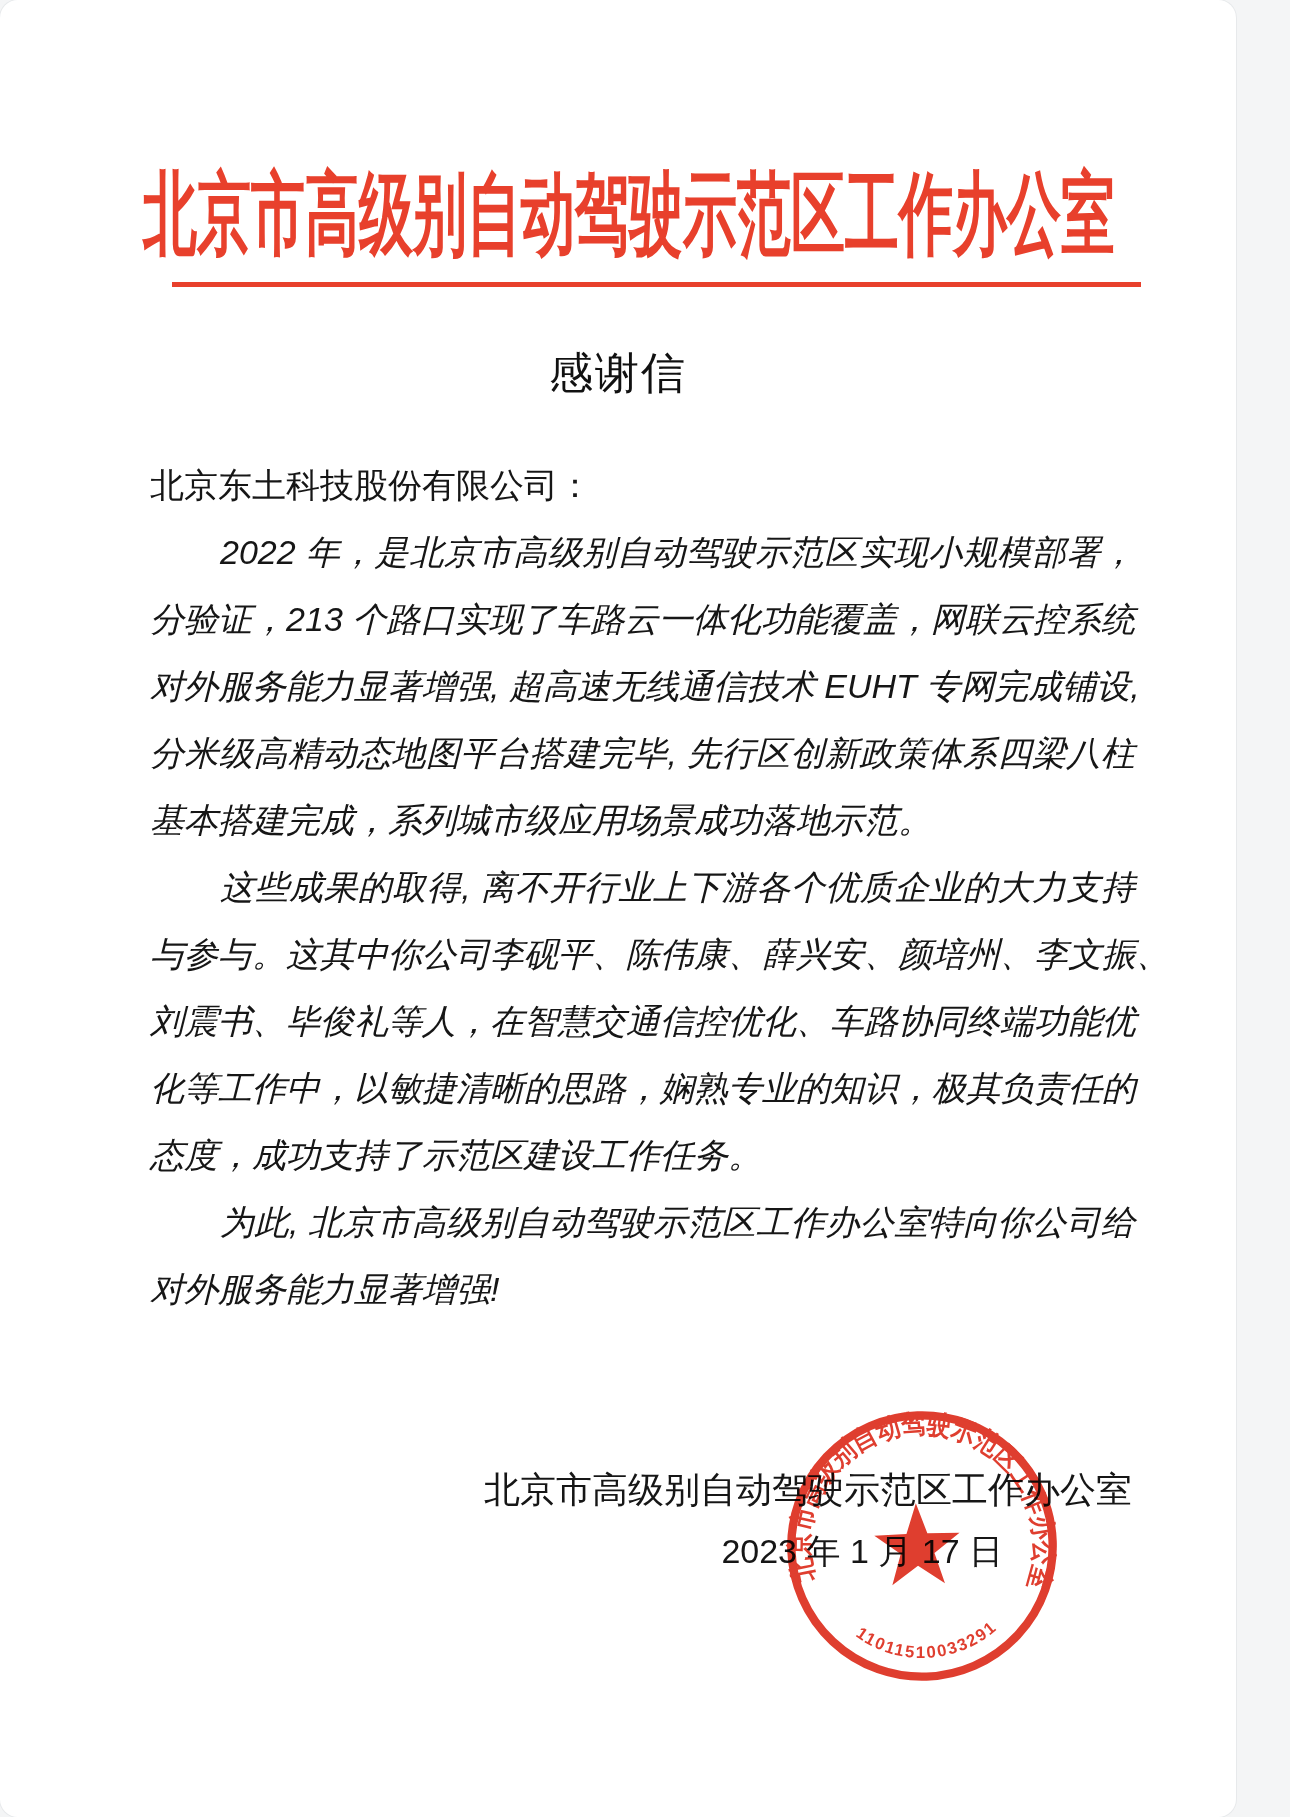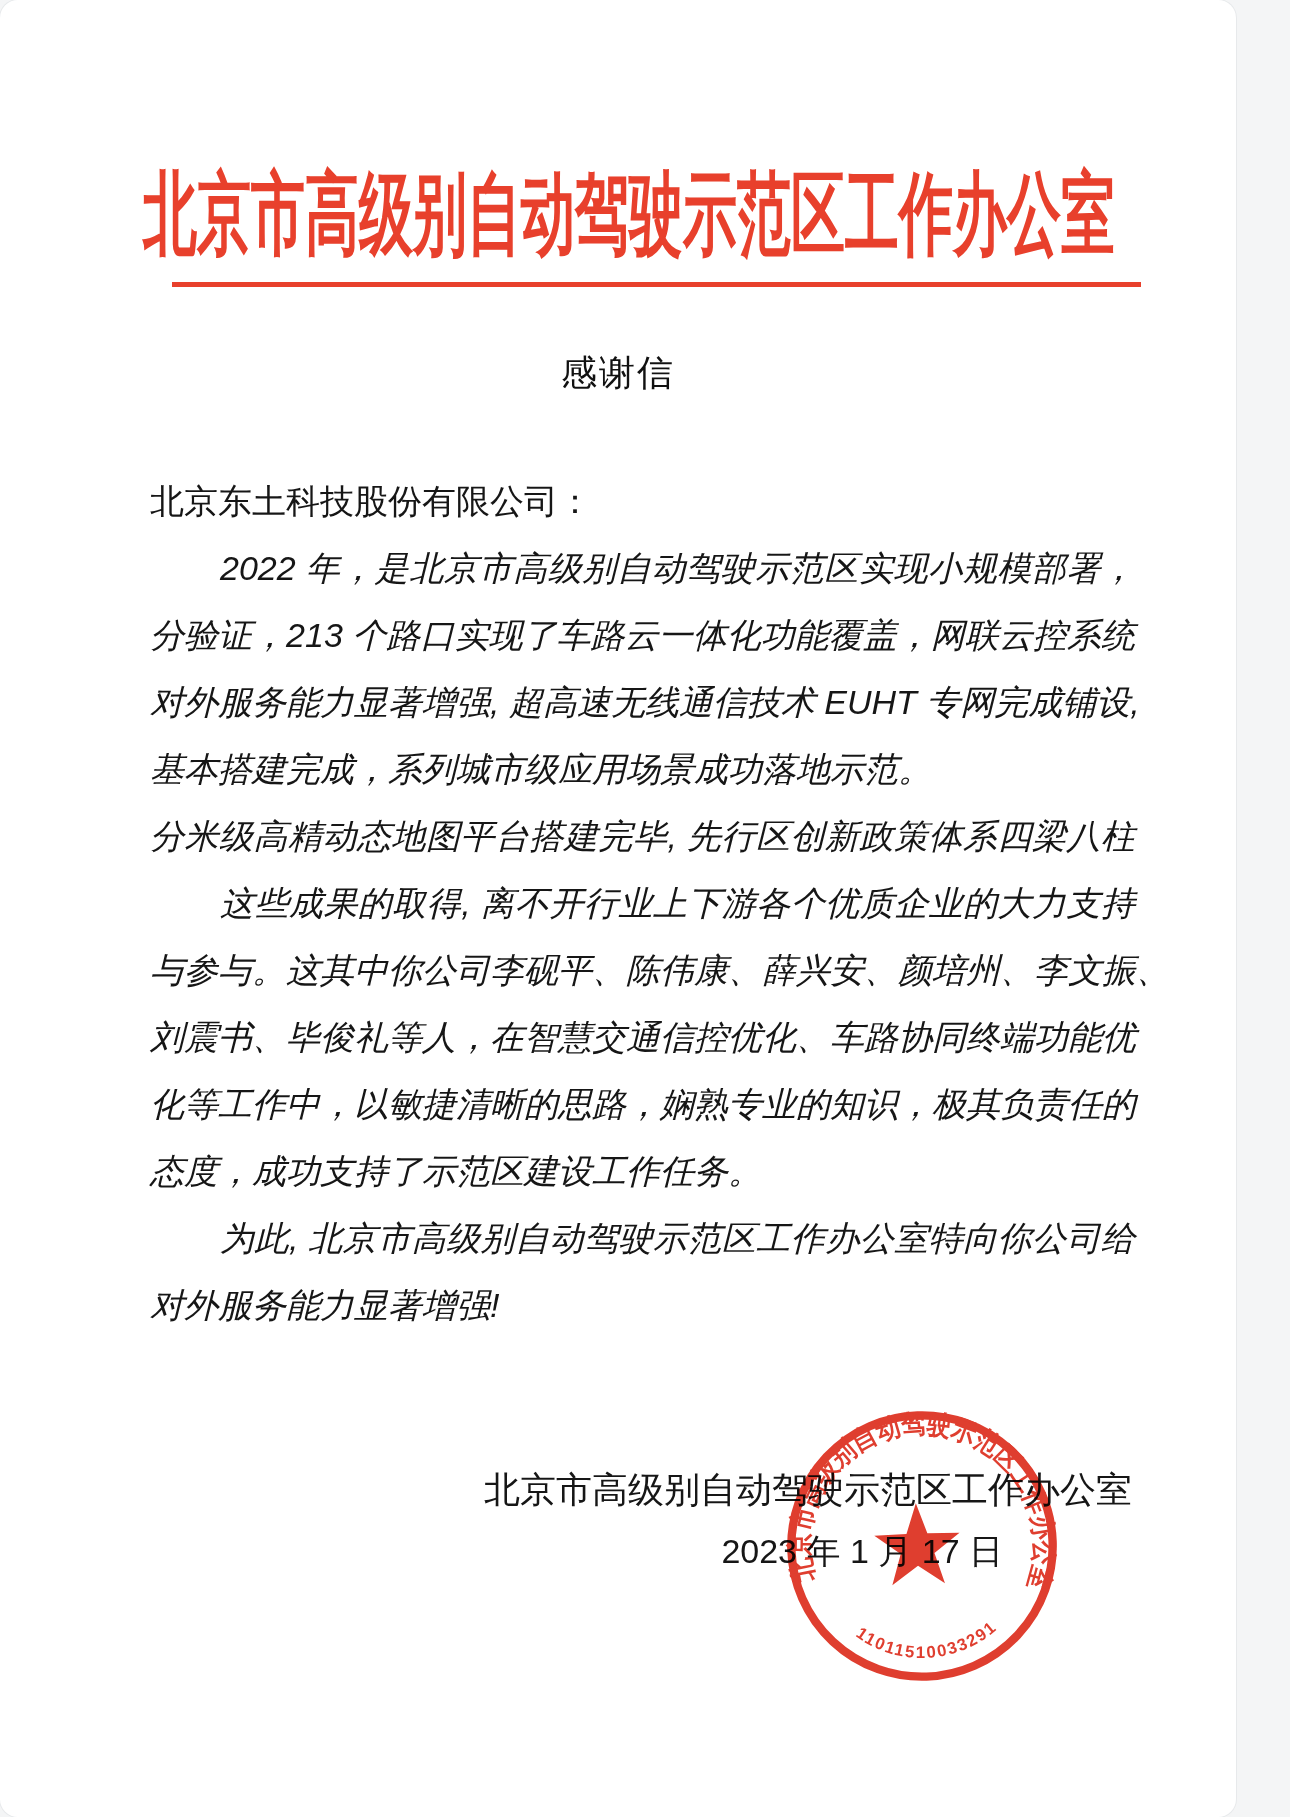--- a/index.html
+++ b/index.html
@@ -29,26 +29,26 @@
     transform:scaleY(1.68) translateX(11px);
   }
   .red-rule{
     position:absolute;top:282px;left:172px;width:969px;height:5px;
     background:var(--accent,#e8402c);
   }
   
   .doc-title{
     position:absolute;top:348px;left:0;width:100%;margin:0;
     text-align:center;
-    font-size:36px;line-height:50px;font-weight:500;
+    font-size:44px;line-height:50px;font-weight:500;
     letter-spacing:2px;color:#111;
   }
   
   .body{
-    position:absolute;top:468px;left:150px;width:985px;
+    position:absolute;top:452px;left:150px;width:985px;
   }
   .line{
     height:67px;line-height:67px;
     font-size:34px;font-weight:400;color:#161616;
     text-align:justify;text-align-last:justify;
     white-space:nowrap;
     font-style:italic;
   }
   .line.last{text-align-last:left;}
   .line.indent{text-indent:70px;}
@@ -91,22 +91,22 @@
   <div class="red-rule"></div>
 
   <h1 class="doc-title">感谢信</h1>
 
   <div class="body">
     <div class="salutation">北京东土科技股份有限公司：</div>
     <div id="paragraphs">
         <div class="line indent">2022 年，是北京市高级别自动驾驶示范区实现小规模部署，</div>
         <div class="line">分验证，213 个路口实现了车路云一体化功能覆盖，网联云控系统</div>
         <div class="line">对外服务能力显著增强, 超高速无线通信技术 EUHT 专网完成铺设,</div>
+        <div class="line">分米级高精动态地图平台搭建完毕, 先行区创新政策体系四梁八柱</div>
         <div class="line last">基本搭建完成，系列城市级应用场景成功落地示范。</div>
-        <div class="line">分米级高精动态地图平台搭建完毕, 先行区创新政策体系四梁八柱</div>
         <div class="line indent">这些成果的取得, 离不开行业上下游各个优质企业的大力支持</div>
         <div class="line">与参与。这其中你公司李砚平、陈伟康、薛兴安、颜培州、李文振、</div>
         <div class="line">刘震书、毕俊礼等人，在智慧交通信控优化、车路协同终端功能优</div>
         <div class="line">化等工作中，以敏捷清晰的思路，娴熟专业的知识，极其负责任的</div>
         <div class="line last">态度，成功支持了示范区建设工作任务。</div>
         <div class="line indent">为此, 北京市高级别自动驾驶示范区工作办公室特向你公司给</div>
         <div class="line last">对外服务能力显著增强!</div>
       </div>
   </div>
 

